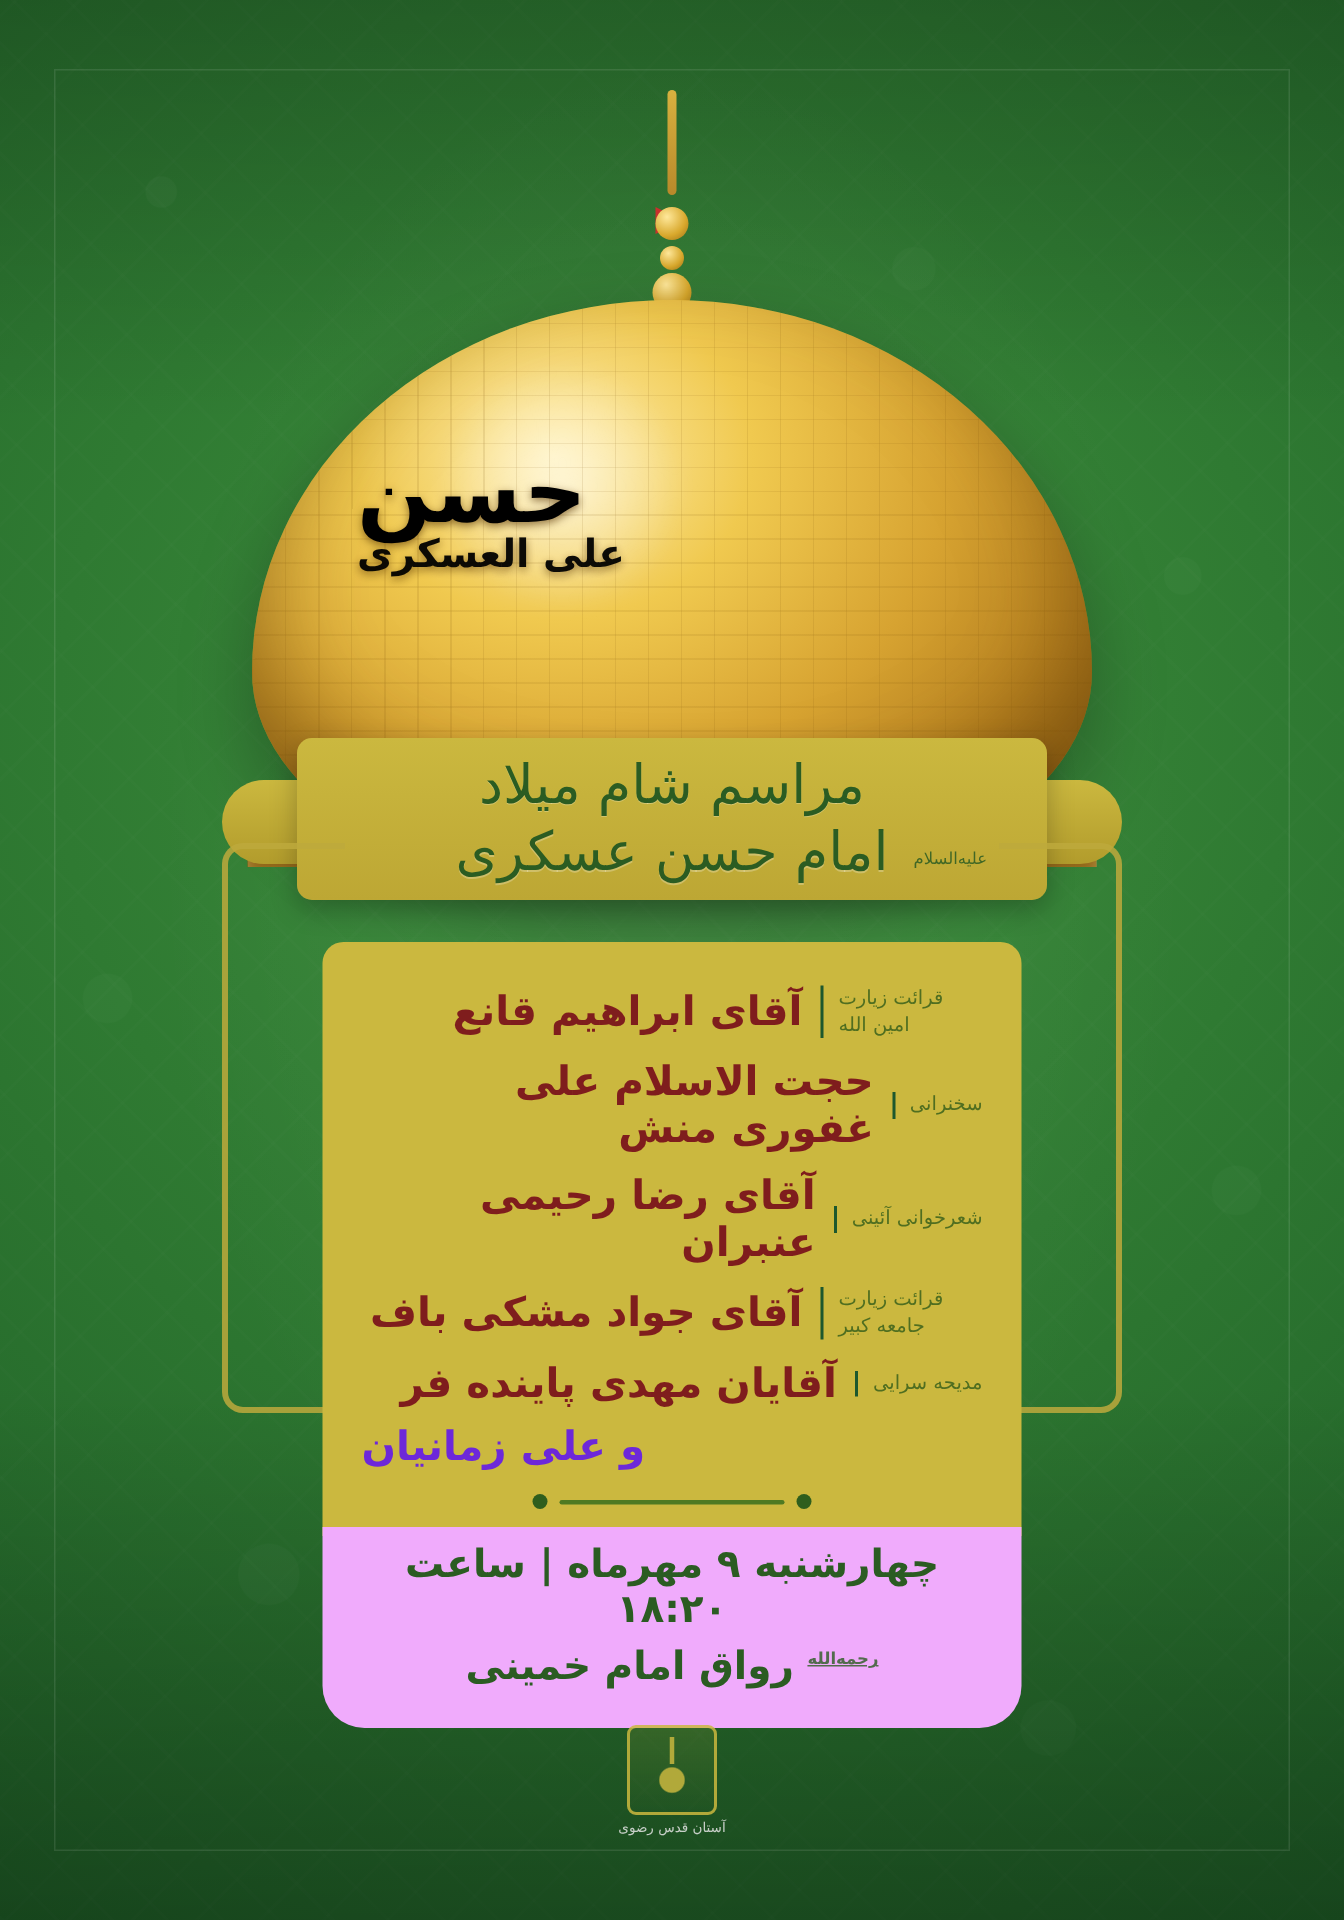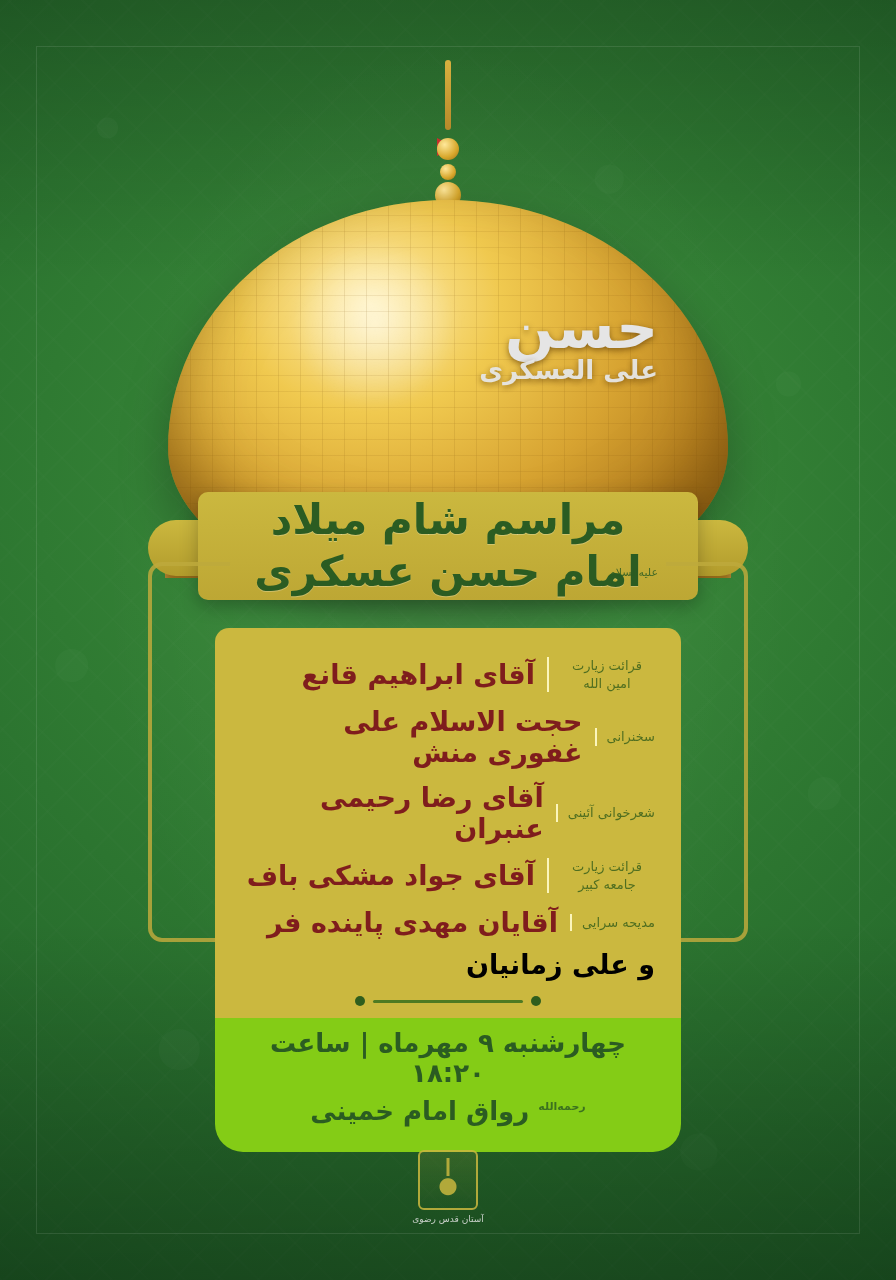--- a/index.html
+++ b/index.html
@@ -87,40 +87,40 @@
     filter:blur(6px);border-radius:50%;
   }
   .dome-base{
     position:absolute;left:50%;transform:translateX(-50%);
     top:470px;width:566px;height:48px;
     background:linear-gradient(180deg,#c59327,#8c6113);
     box-shadow:inset 0 4px 10px rgba(255,235,170,.35);
   }
   .calligraphy{
     position:absolute;left:50%;top:235px;transform:translateX(-50%);
-    width:420px;text-align:right;color:#e5e5e5;
+    width:420px;text-align:left;color:#000000;
     font-family:"DejaVu Sans", sans-serif;
     font-size:58px;line-height:1.15;font-weight:bold;
     text-shadow:0 2px 6px rgba(90,55,5,.65);
     direction:rtl;
   }
   .calligraphy .small{font-size:26px;display:block;opacity:.95;margin-top:-6px;}
 
   
   .banner{
     position:absolute;left:50%;transform:translateX(-50%);
     top:492px;width:500px;height:108px;
     background:linear-gradient(180deg,#cbb83f,#bda734);
     border-radius:10px;
     box-shadow:0 6px 18px rgba(0,0,0,.25);
     display:flex;flex-direction:column;align-items:center;justify-content:center;
     color:#25521f;
   }
   .banner .t1,.banner .t2{
-    font-weight:bold;font-size:42px;letter-spacing:1px;line-height:1.25;
+    font-weight:normal;font-size:36px;letter-spacing:1px;line-height:1.25;
     color:#2b5c22;
     text-shadow:0 1px 0 rgba(255,255,255,.25);
   }
   .wing{
     position:absolute;top:520px;width:96px;height:56px;
     background:linear-gradient(180deg,#cbb83f,#b29c2c);
   }
   .wing.left{left:148px;border-radius:28px 6px 6px 28px;}
   .wing.right{right:148px;border-radius:6px 28px 28px 6px;}
   .wing-dot{
@@ -150,51 +150,51 @@
     border-radius:14px 14px 0 0;
     padding:22px 26px 10px 26px;
     box-sizing:border-box;
     color:#2b5c22;
   }
   .row{
     display:flex;align-items:center;justify-content:flex-start;
     gap:12px;padding:7px 0;
   }
   .row .role{
-    flex:0 0 auto;text-align:center;font-size:13px;line-height:1.35;
+    flex:0 0 auto;text-align:left;font-size:13px;line-height:1.35;
     color:#4a6b1f;opacity:.95;max-width:96px;
-    border-left:2px solid #fef9c3;padding-left:10px;
+    border-left:2px solid #14532d;padding-left:10px;
   }
   .row .name{
     flex:1 1 auto;text-align:right;
     font-size:27px;font-weight:bold;letter-spacing:1px;color:#7f1d1d;
   }
   .name-cont{
-    text-align:right;font-size:27px;font-weight:bold;color:#000000;
+    text-align:left;font-size:27px;font-weight:bold;color:#6d28d9;
     padding:4px 0 6px 0;letter-spacing:1px;
   }
   .divider{
     display:flex;align-items:center;justify-content:center;gap:8px;
     padding:10px 0 8px 0;
   }
   .divider .line{height:3px;width:150px;background:#4f7a22;border-radius:2px;}
   .divider .dot{width:10px;height:10px;border-radius:50%;background:#2f5e1d;}
 
   .card-bottom{
     position:absolute;left:50%;transform:translateX(-50%);
     top:1018px;width:466px;
-    background:#84cc16;
+    background:#f0abfc;
     border-radius:0 0 28px 28px;
     padding:10px 26px 26px 26px;
     box-sizing:border-box;
     text-align:center;color:#2b5c22;
   }
   .when{font-size:26px;font-weight:bold;letter-spacing:.5px;}
   .where{font-size:26px;font-weight:bold;margin-top:8px;letter-spacing:.5px;}
-  .where .sup{font-size:11px;vertical-align:super;opacity:.8;}
+  .where .sup{font-size:11px;vertical-align:super;opacity:.8;text-decoration:underline;}
 
   
   .logo{
     position:absolute;left:50%;transform:translateX(-50%);
     top:1150px;width:92px;text-align:center;color:#e5e5e5;opacity:.85;
   }
   .logo .mark{
     width:56px;height:56px;margin:0 auto;border-radius:6px;
     border:2px solid #cbb83f;
     background:

